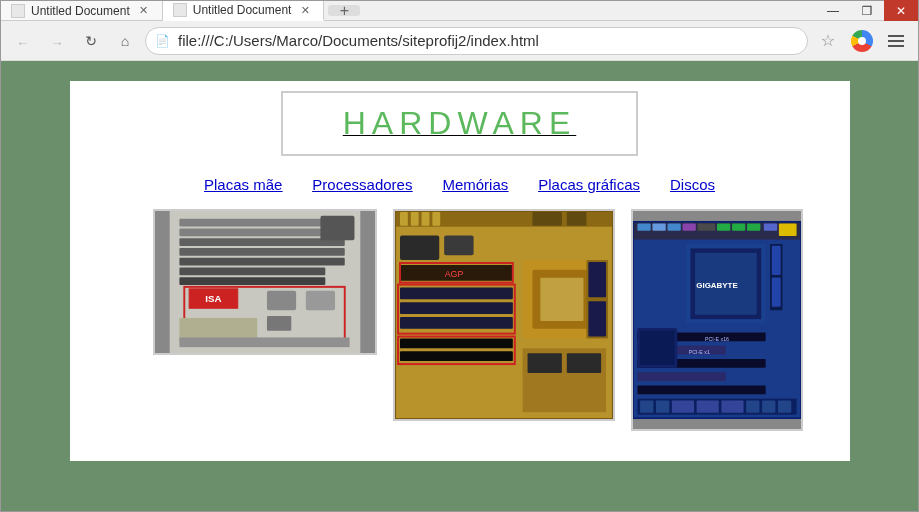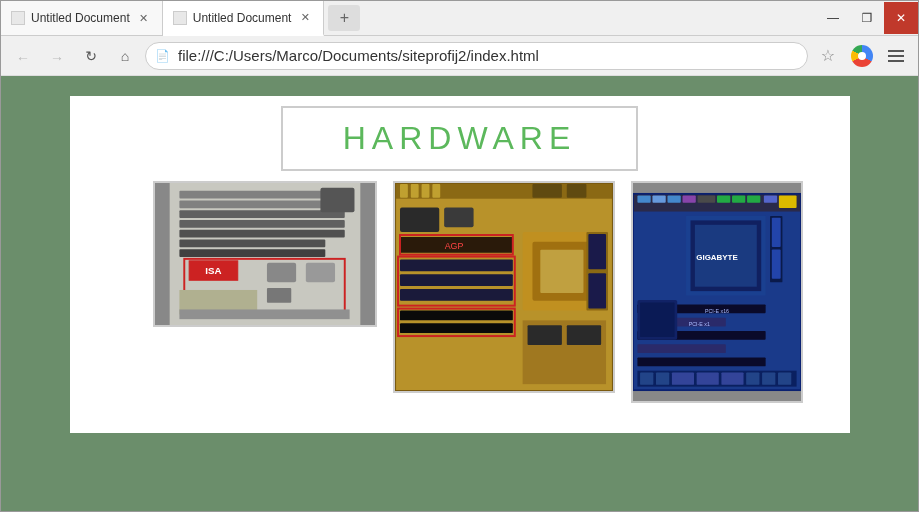--- a/index.html
+++ b/index.html
@@ -15,21 +15,21 @@
       width: 919px;
       height: 512px;
       display: flex;
       flex-direction: column;
       background: #f0f0f0;
       border: 1px solid #999;
     }
 
     
     .title-bar {
-      height: 35px;
+      height: 20px;
       background: #f0f0f0;
       display: flex;
       align-items: stretch;
       border-bottom: 1px solid #ccc;
       flex-shrink: 0;
     }
 
     .tab {
       display: flex;
       align-items: center;
@@ -332,25 +332,32 @@
       <div class="chrome-circle"></div>
     </div>
     <div class="menu-btn">
       <div class="menu-line"></div>
       <div class="menu-line"></div>
       <div class="menu-line"></div>
     </div>
   </div>
 
   <div class="page-content">
-    <div style="background:#fff; width:100%; max-width:780px; padding:0 20px 20px; display:flex; flex-direction:column; align-items:center;">
+    <div style="background:#fff; width:100%; max-width:780px; padding:0 20px 20px; display:flex; flex-direction:column; align-items:center;text-decoration:underline;">
       <div class="page-title-box">
         <span class="page-title-text">HARDWARE</span>
       </div>
 
+      <nav class="nav-links">
+        <a class="nav-link">Placas mãe</a>
+        <a class="nav-link">Processadores</a>
+        <a class="nav-link">Memórias</a>
+        <a class="nav-link">Placas gráficas</a>
+        <a class="nav-link">Discos</a>
+      </nav>
 
       <div class="images-row">
 
         <div class="mb-img mb-isa">
           <svg class="mb-svg" viewBox="0 0 196 146" xmlns="http://www.w3.org/2000/svg">
 
             <rect width="196" height="146" fill="#c8c8c0"></rect>
 
             <rect x="10" y="8" width="170" height="8" fill="#808080" rx="1"></rect>
             <rect x="10" y="18" width="170" height="8" fill="#808080" rx="1"></rect>

